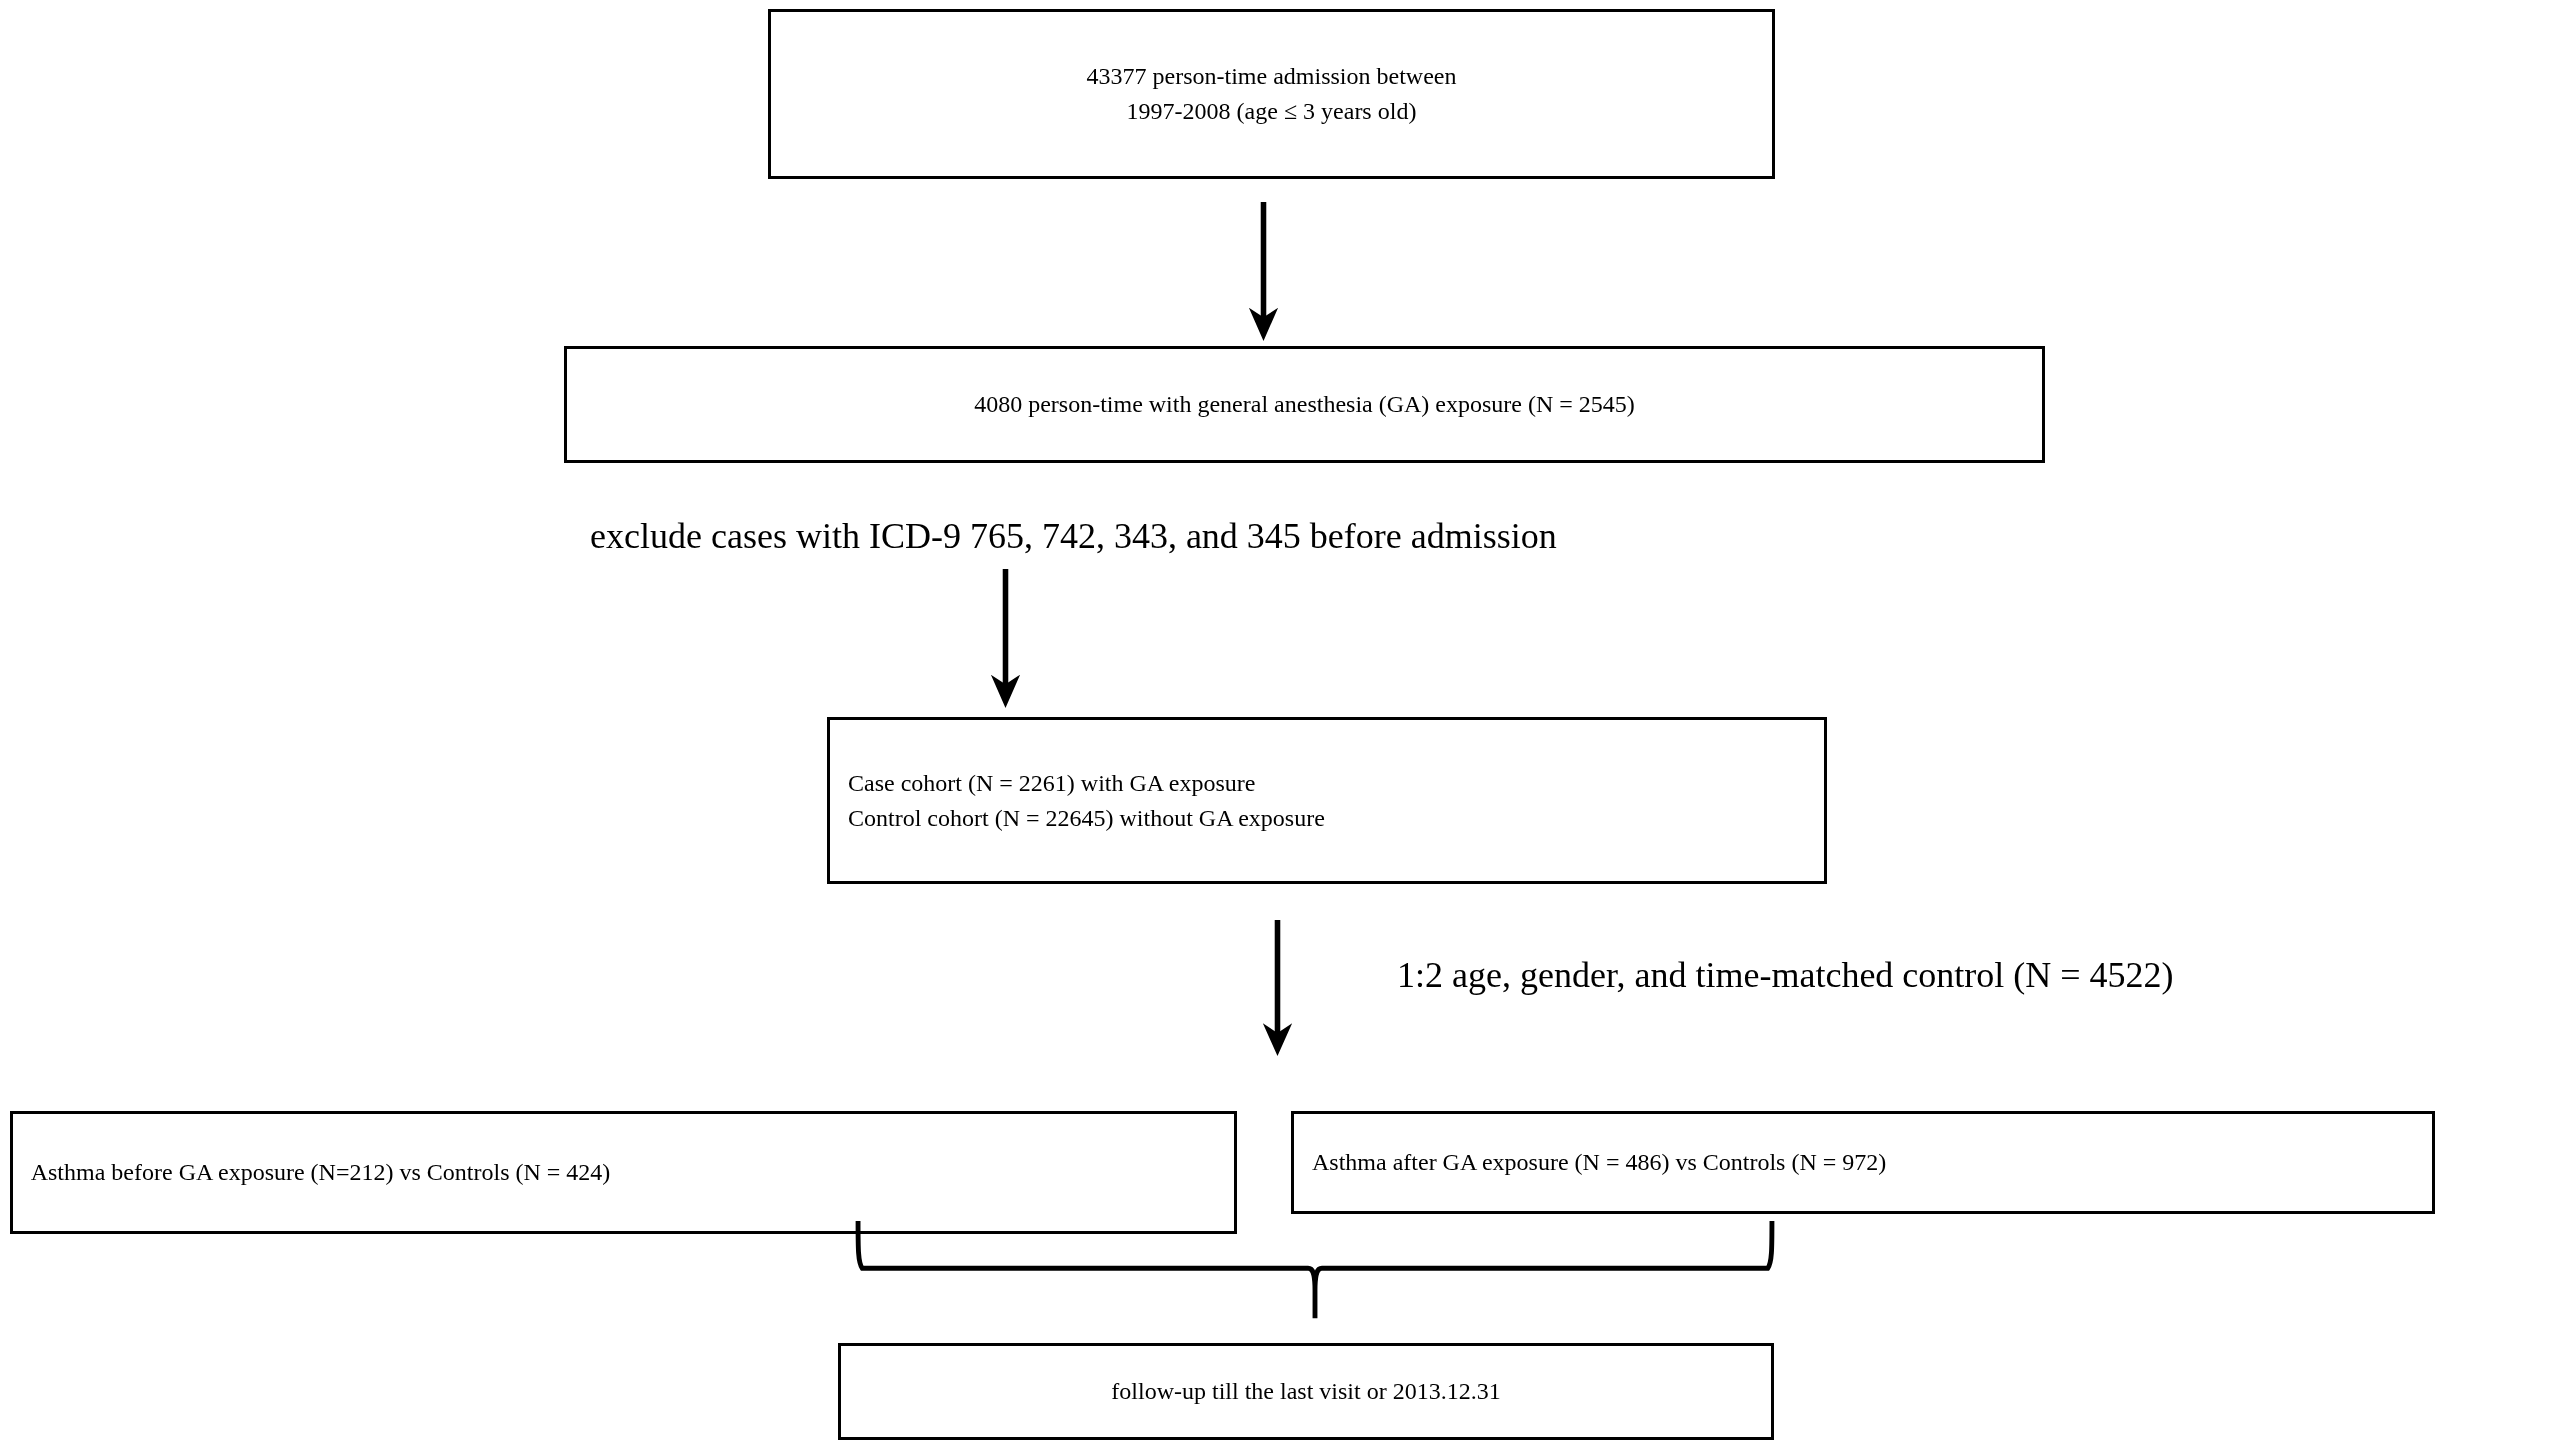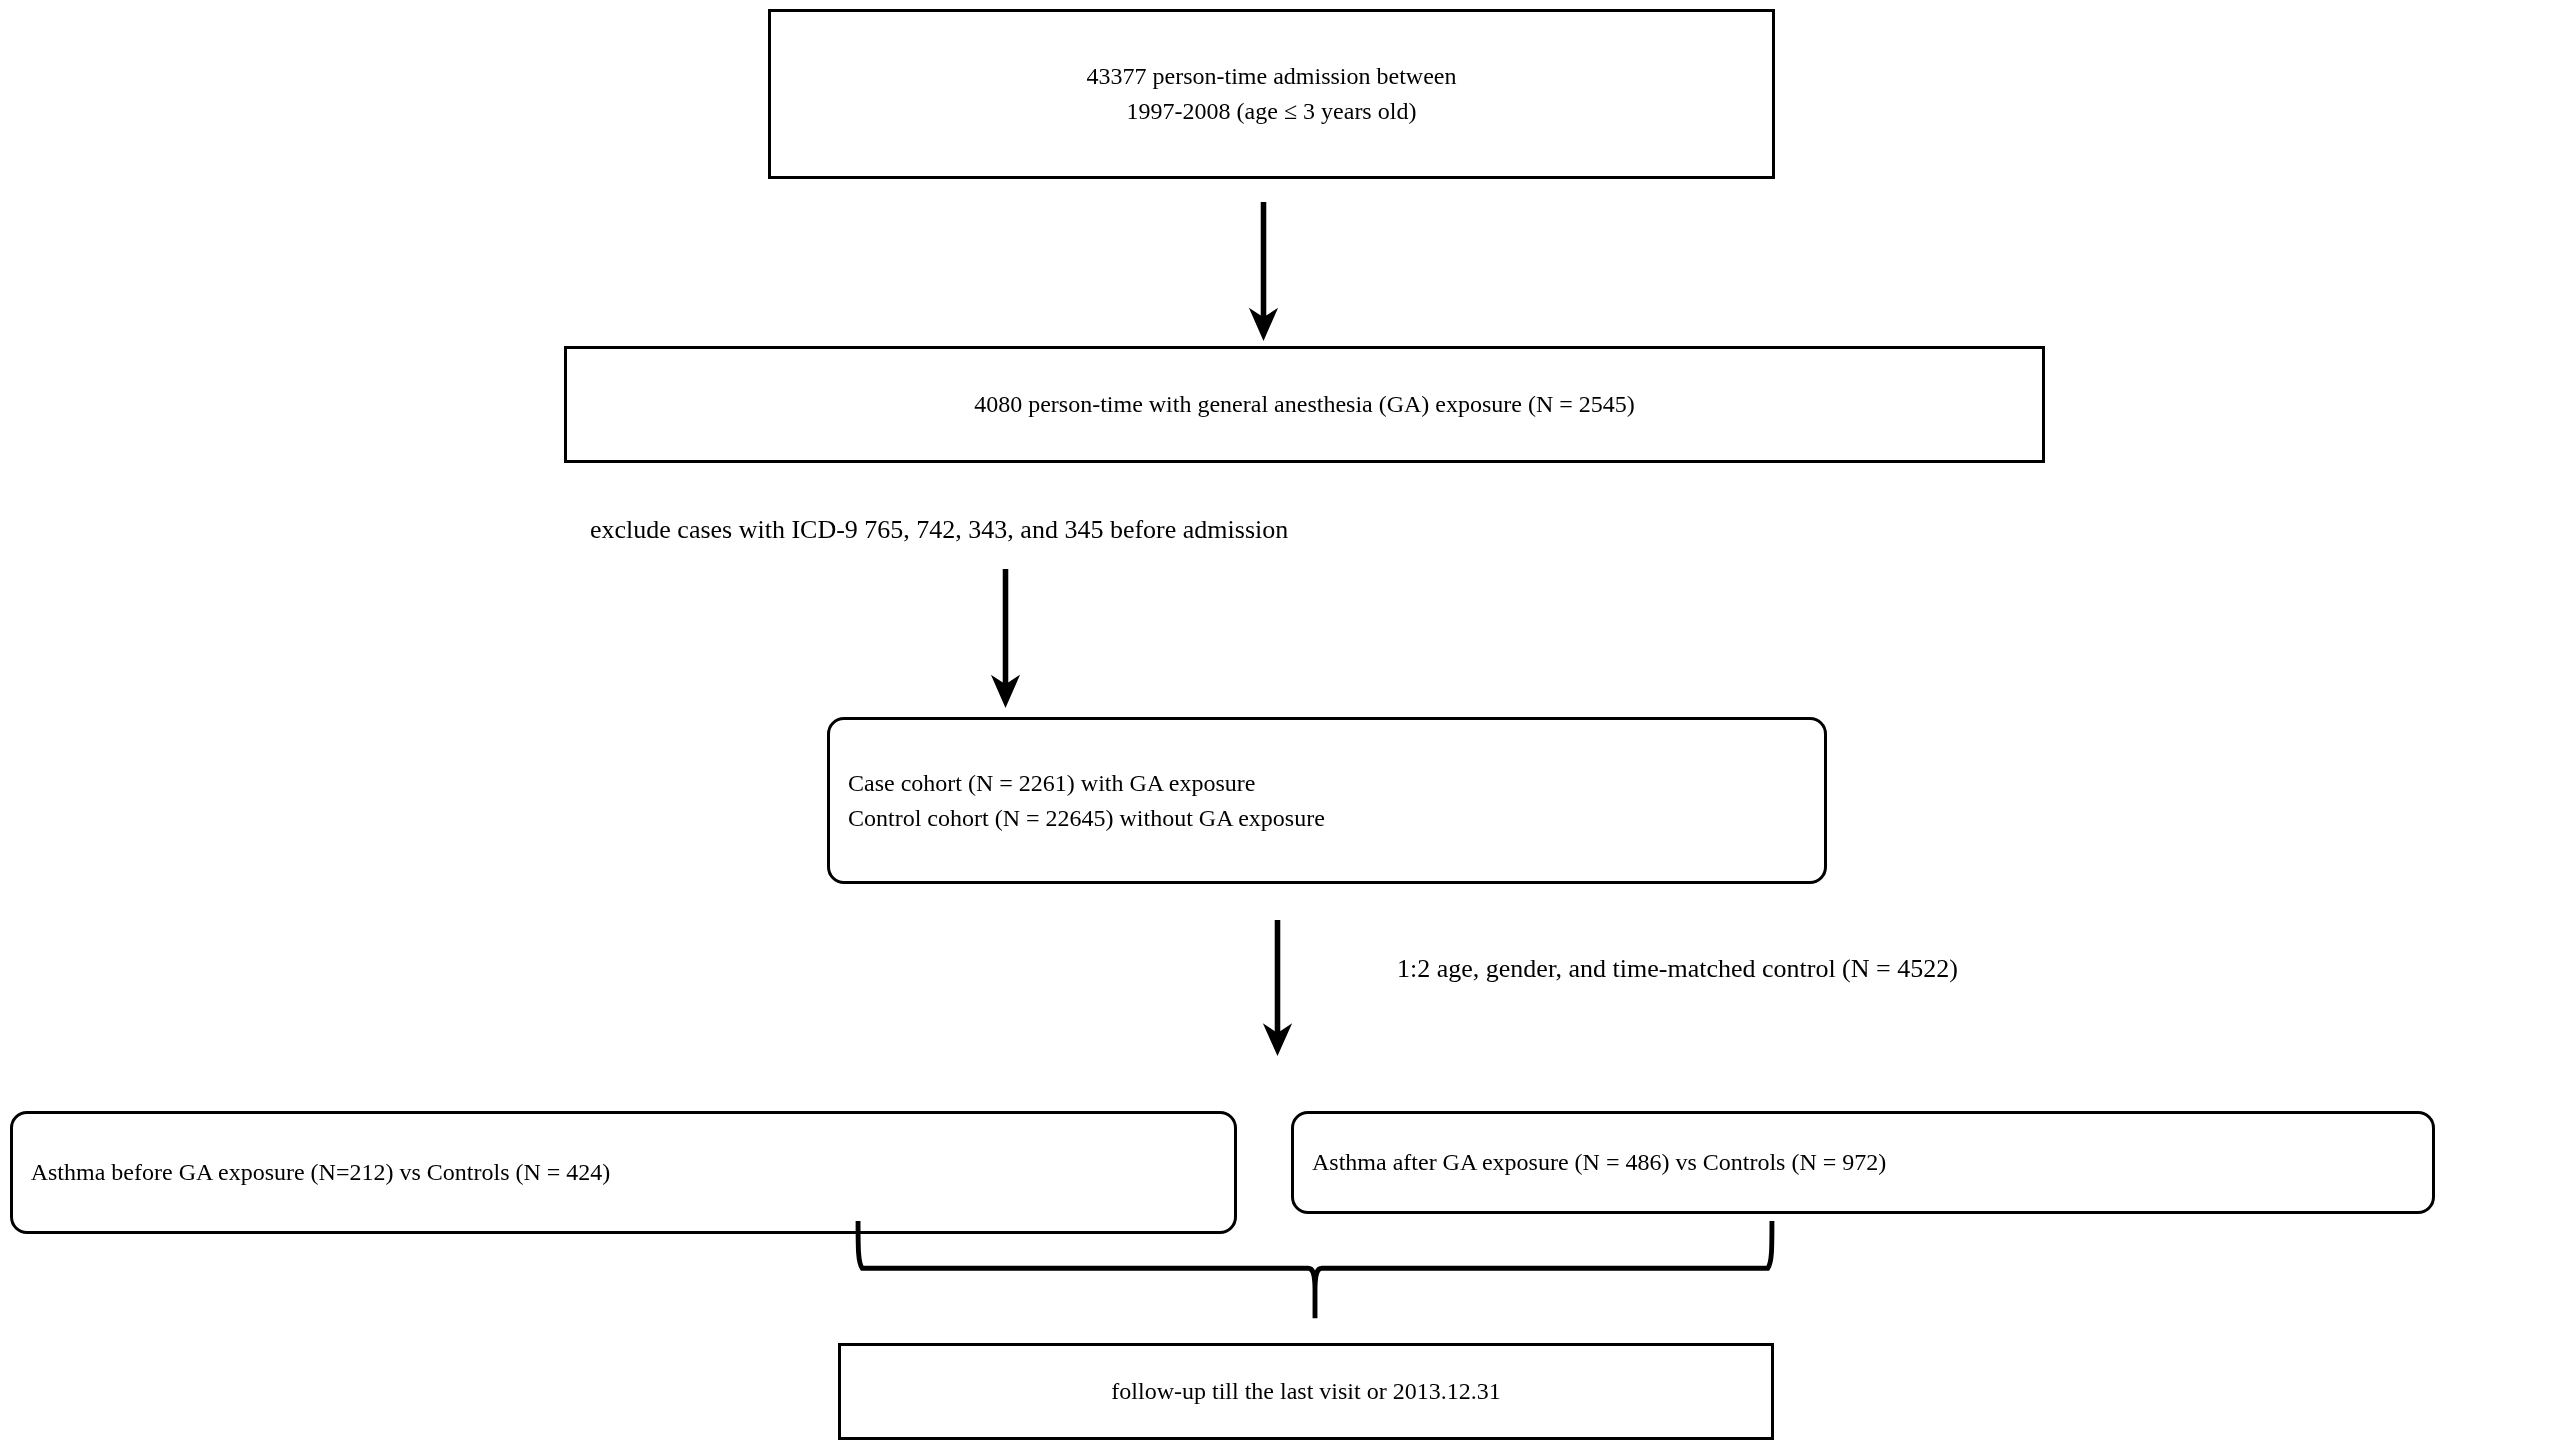--- a/index.html
+++ b/index.html
@@ -22,27 +22,27 @@
     border: 3.5px solid #000000;
     background: #ffffff;
     display: flex;
     flex-direction: column;
     justify-content: center;
     font-size: 24px;
     line-height: 1.45;
     color: #000000;
   }
   .node.center { align-items: center; text-align: center; }
-  .node.left   { align-items: flex-start; text-align: left; border-radius: 17px; }
+  .node.left   { align-items: flex-start; text-align: left; }
   .node .pad { padding: 0 18px; width: 100%; box-sizing: border-box; }
   .node.center .pad { text-align: center; }
 
   .free-label {
     position: absolute;
-    font-size: 26px;
+    font-size: 36px;
     line-height: 1.3;
     white-space: nowrap;
     color: #000000;
   }
 
   .connector {
     position: absolute;
     pointer-events: none;
   }
   .connector svg { display: block; overflow: visible; }

